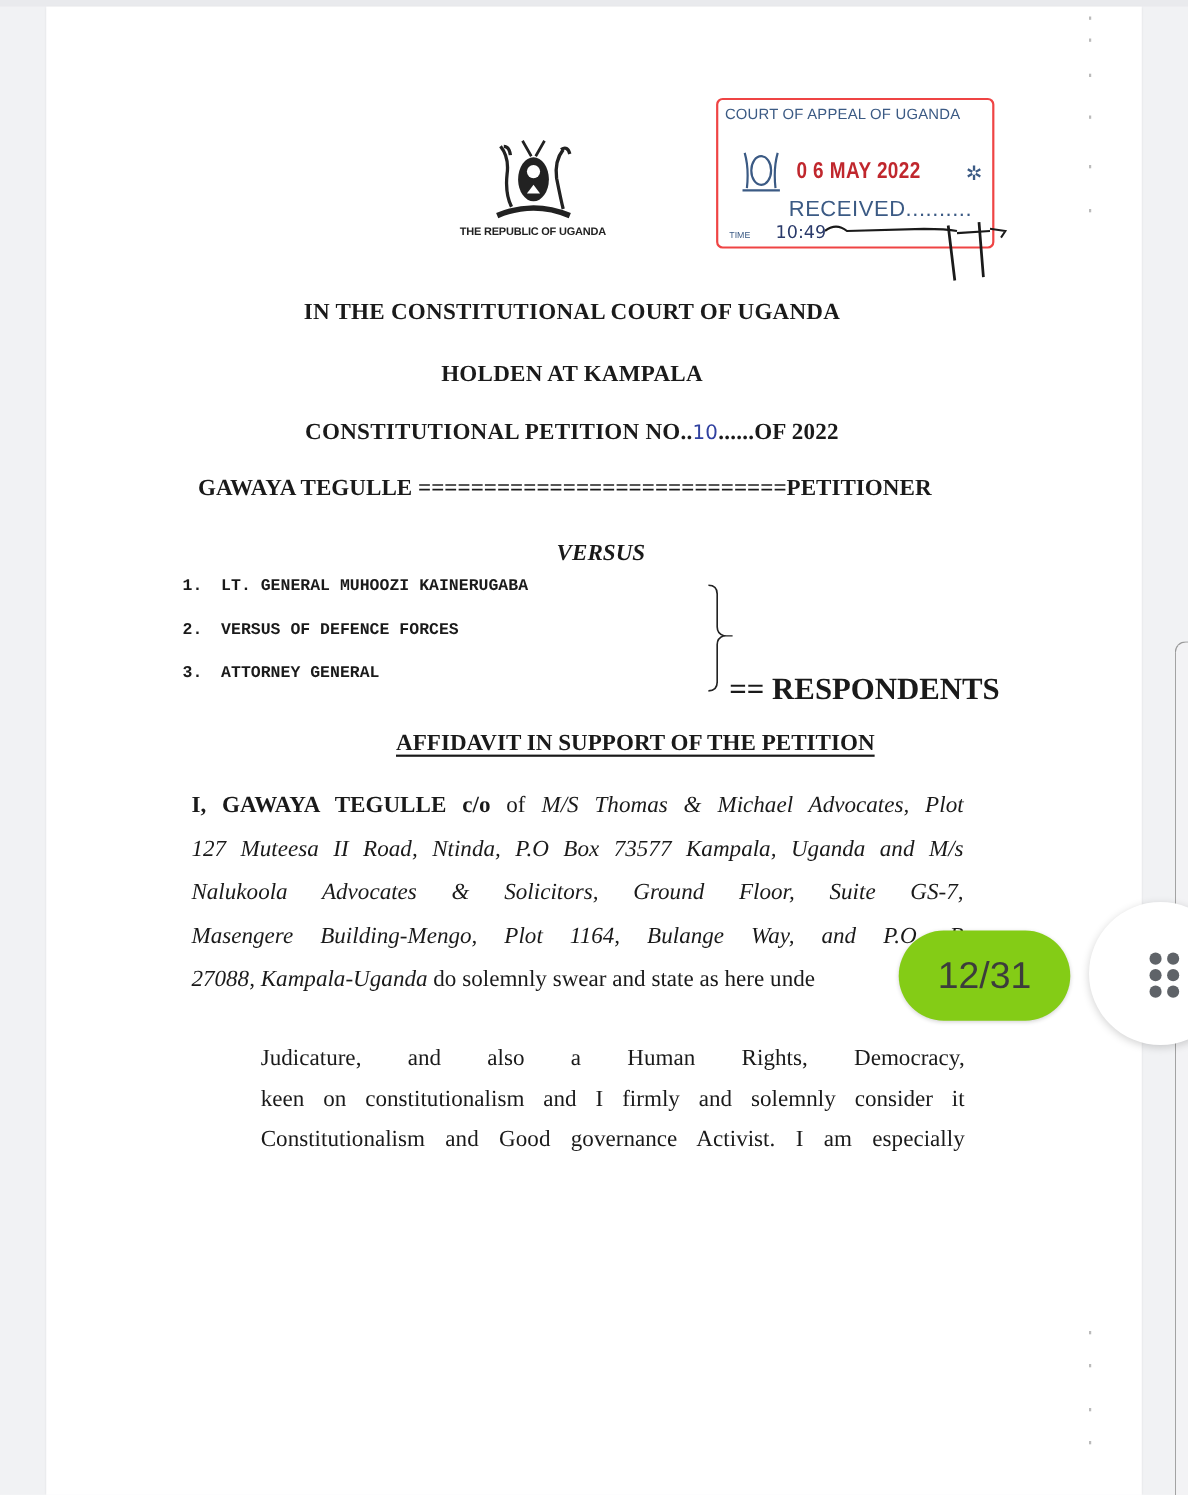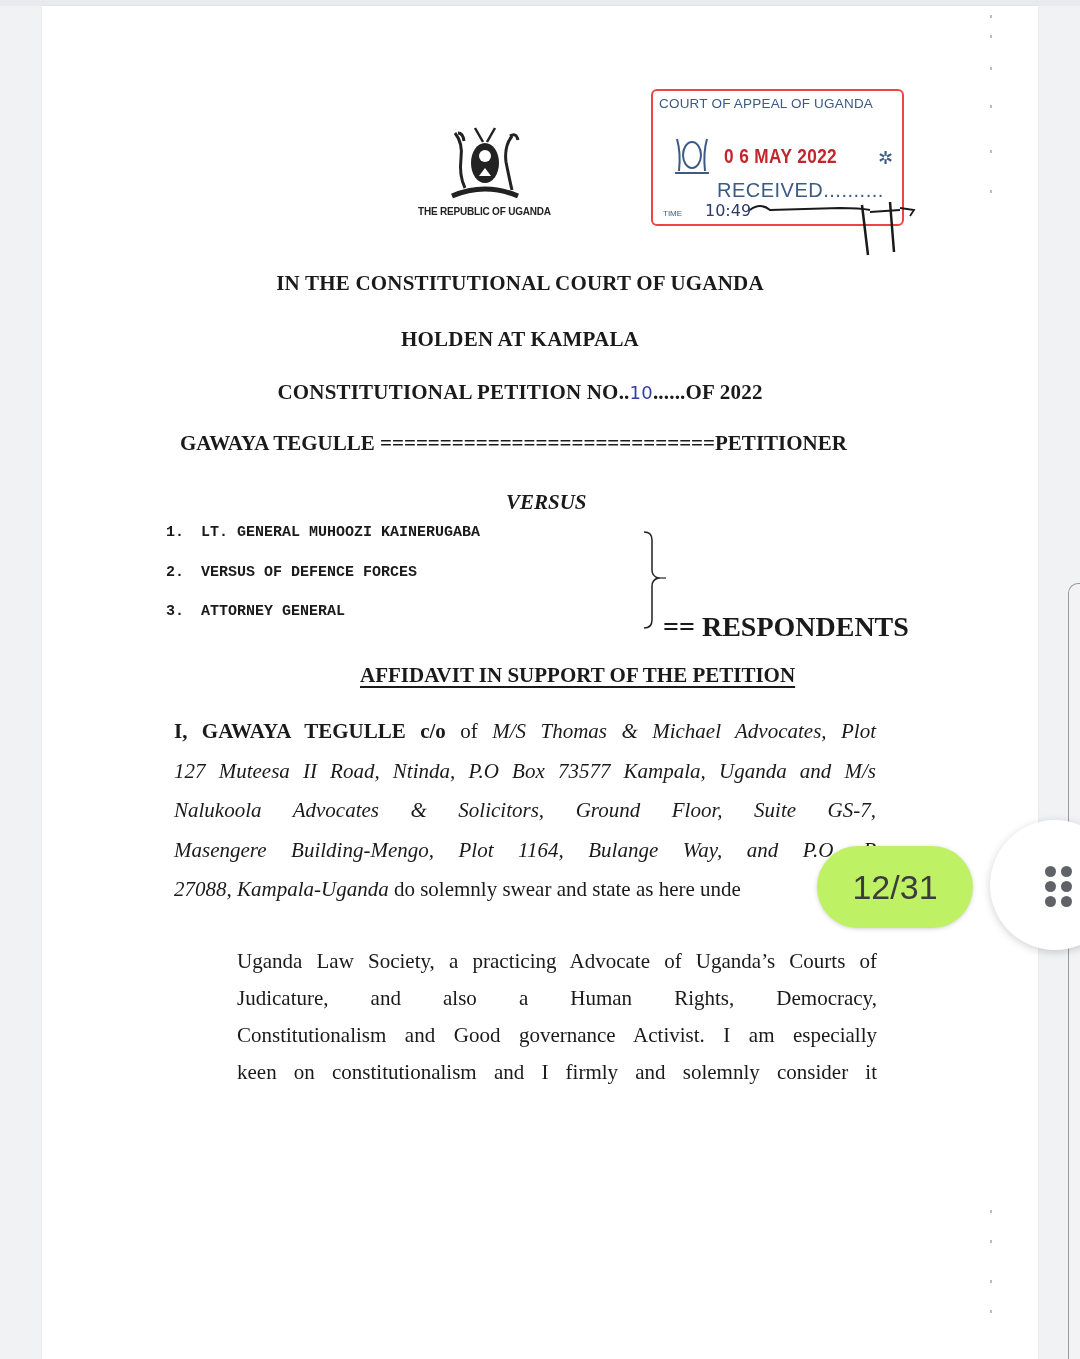--- a/index.html
+++ b/index.html
@@ -31,21 +31,21 @@
   .respondents{position:absolute;left:663px;top:611px;font-size:28px;font-weight:bold;}
   .affidavit-title{position:absolute;left:360px;top:663px;font-size:21px;font-weight:bold;text-decoration:underline;text-underline-offset:4px;}
   .intro{position:absolute;left:174px;top:712px;width:702px;font-size:21px;line-height:39.5px;text-align:justify;text-align-last:justify;}
   .intro .line{display:block;}
   .intro .last{text-align-last:left;}
   .it{font-style:italic;}
   .b{font-weight:bold;}
   .para{position:absolute;left:207px;top:943px;width:670px;font-size:21px;line-height:37px;}
   .para .pline{display:block;text-align:justify;text-align-last:justify;padding-left:30px;}
   .para .pline.first{padding-left:0;}
-  .page-ind{position:absolute;left:817px;top:846px;width:156px;height:82px;border-radius:41px;background:#bef264;box-shadow:0 1px 4px rgba(0,0,0,0.18);display:flex;align-items:center;justify-content:center;font-family:"Liberation Sans",sans-serif;font-size:34px;color:#3c3c3c;}
+  .page-ind{position:absolute;left:817px;top:846px;width:156px;height:82px;border-radius:41px;background:#84cc16;box-shadow:0 1px 4px rgba(0,0,0,0.18);display:flex;align-items:center;justify-content:center;font-family:"Liberation Sans",sans-serif;font-size:34px;color:#3c3c3c;}
   .fab{position:absolute;left:990px;top:820px;width:130px;height:130px;border-radius:50%;background:#fff;box-shadow:0 2px 8px rgba(0,0,0,0.18);}
   .dots{position:absolute;left:1045px;top:866px;width:40px;height:40px;}
   .dot{position:absolute;width:11px;height:11px;border-radius:50%;background:#5f6368;}
   .scrolltrack{position:absolute;left:1068px;top:583px;width:14px;height:780px;border-left:1.5px solid #9a9a9a;border-top:1.5px solid #9a9a9a;border-top-left-radius:10px;background:#f3f3f5;}
   .marks{position:absolute;left:990px;top:10px;width:8px;height:1340px;}
   .mark{position:absolute;left:0;width:2px;height:3px;background:#bbb;}
 </style>
 </head>
 <body>
 
@@ -118,24 +118,23 @@
 
 <div class="intro">
   <span class="line"><span class="b">I, GAWAYA TEGULLE c/o</span><span> of </span><span class="it">M/S Thomas &amp; Michael Advocates, Plot</span></span>
   <span class="line it">127 Muteesa II Road, Ntinda, P.O Box 73577 Kampala, Uganda and M/s</span>
   <span class="line it">Nalukoola Advocates &amp; Solicitors, Ground Floor, Suite GS-7,</span>
   <span class="line it">Masengere Building-Mengo, Plot 1164, Bulange Way, and P.O. B</span>
   <span class="line last"><span class="it">27088, Kampala-Uganda</span><span> do solemnly swear and state as here unde</span></span>
 </div>
 
 <div class="para">
-  <span class="pline">Uganda Law Society, a practicing Advocate of Uganda’s Courts of</span>
   <span class="pline">Judicature, and also a Human Rights, Democracy,</span>
+  <span class="pline">keen on constitutionalism and I firmly and solemnly consider it</span>
   <span class="pline">Constitutionalism and Good governance Activist. I am especially</span>
-  <span class="pline">keen on constitutionalism and I firmly and solemnly consider it</span>
 </div>
 
 <div class="scrolltrack"></div>
 <div class="page-ind">12/31</div>
 <div class="fab"></div>
 <div class="dots">
   <div class="dot" style="left:0;top:0"></div>
     <div class="dot" style="left:16px;top:0"></div>
   <div class="dot" style="left:0;top:15px"></div>
     <div class="dot" style="left:16px;top:15px"></div>

